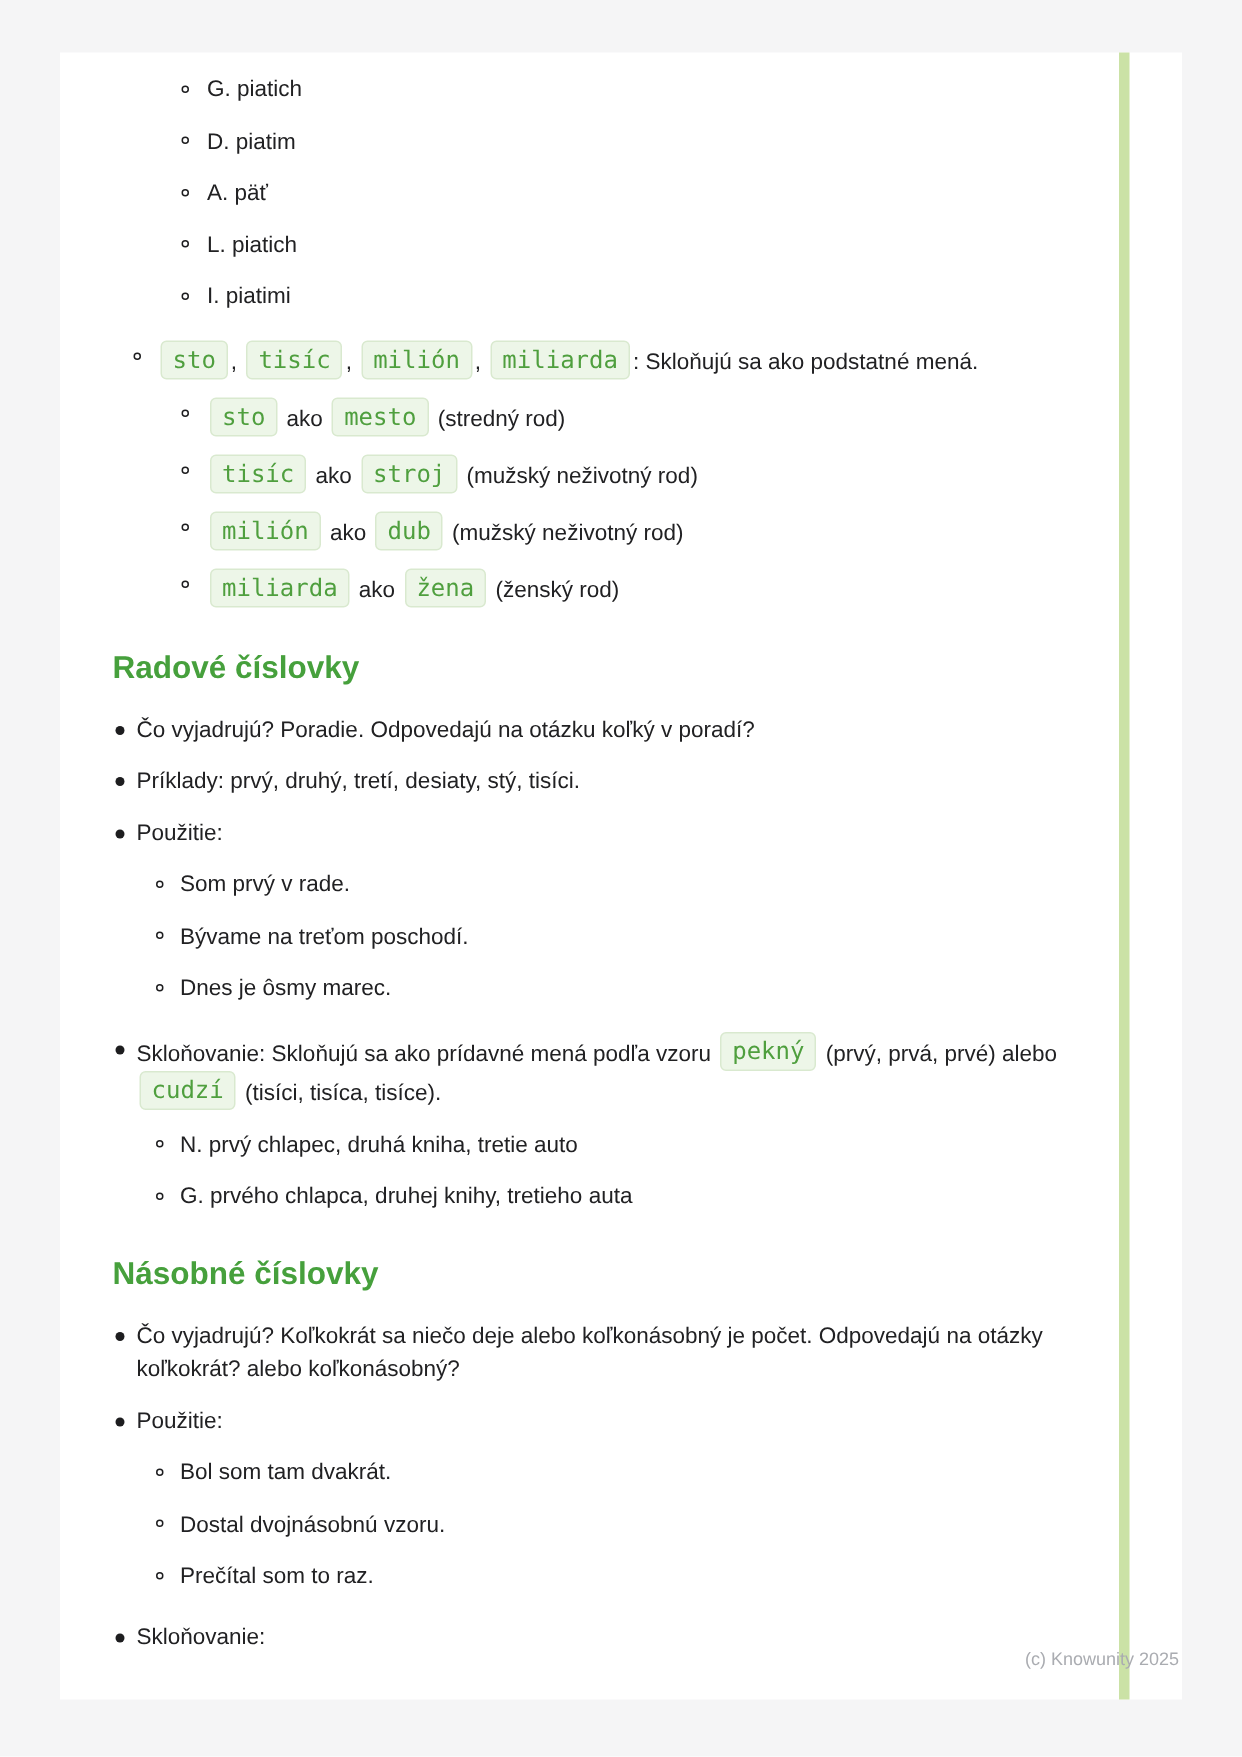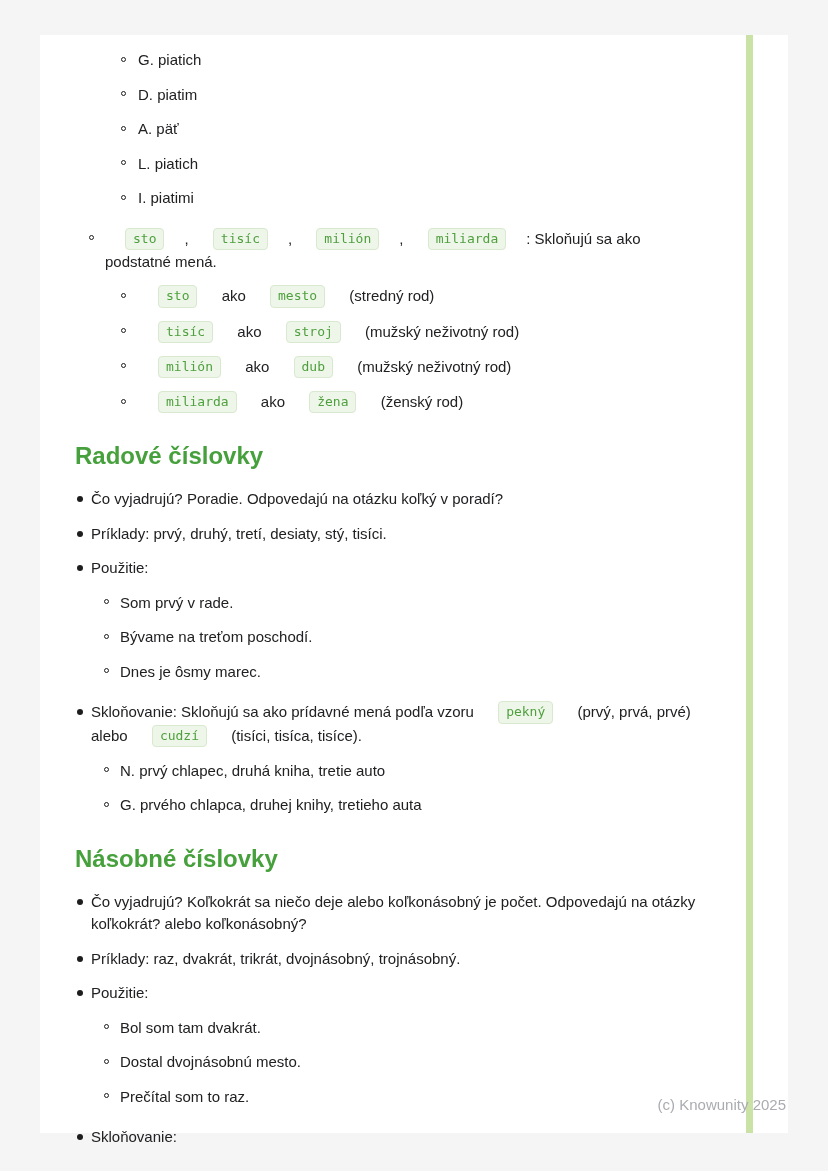--- a/index.html
+++ b/index.html
@@ -62,47 +62,47 @@
   .lvl-1{padding-left:16px;}
   .lvl-1 > .marker{left:2px;}
   .lvl-2{padding-left:45px;}
   .lvl-2 > .marker{left:29px;}
   .lvl-a{padding-left:30px;}
   .lvl-a > .marker{left:14px;}
   .lvl-b{padding-left:63px;}
   .lvl-b > .marker{left:46px;}
   .gap-top{margin-top:18px;}
   h2.section-heading{
-    font-size:24px;
+    font-size:21px;
     font-weight:700;
     color:var(--accent-green);
     margin:28px 0 18px 0;
   }
   .seg-b{font-weight:400;}
   .seg-i{}
   .seg-code{
     font-family:"DejaVu Sans Mono", monospace;
-    font-size:13px;
+    font-size:16px;
     color:var(--chip-text);
     background:var(--chip-bg);
     border:1px solid var(--chip-border);
     border-radius:4px;
     padding:2px 7px;
-    margin:0 20px;
+    margin:0 2px;
     display:inline-block;
     line-height:1.25;
     position:relative;
     top:-1px;
     white-space:nowrap;
   }
   .copyright{
     position:absolute;
     right:2px;
     bottom:20px;
-    font-size:15px;
+    font-size:12px;
     color:var(--muted);
     z-index:2;
   }
 </style>
 </head>
 <body>
 
 <div class="card">
   <div class="accent-bar"></div>
 
@@ -195,33 +195,29 @@
 
     <section>
       <h2 class="section-heading">Násobné číslovky</h2>
 
       <div class="row lvl-1">
         <span class="marker disc"></span>
         <span class="txt"><span class="seg-b">Čo vyjadrujú?</span><span> Koľkokrát sa niečo deje alebo koľkonásobný je počet. Odpovedajú na otázky </span><span class="seg-i">koľkokrát?</span><span> alebo </span><span class="seg-i">koľkonásobný?</span></span>
       </div>
       <div class="row lvl-1">
         <span class="marker disc"></span>
-        <span class="txt"><span class="seg-b">Príklady:</span><span> </span><span class="seg-i">raz, dvakrát, trikrát, dvojnásobný, trojnásobný</span><span>.</span></span>
-      </div>
-      <div class="row lvl-1">
-        <span class="marker disc"></span>
         <span class="txt"><span class="seg-b">Použitie:</span></span>
       </div>
       <div class="row lvl-2">
         <span class="marker ring"></span>
         <span class="txt"><span>Bol som tam </span><span class="seg-i">dvakrát</span><span>.</span></span>
       </div>
       <div class="row lvl-2">
         <span class="marker ring"></span>
-        <span class="txt"><span>Dostal </span><span class="seg-i">dvojnásobnú</span><span> mesto.</span></span>
+        <span class="txt"><span>Dostal </span><span class="seg-i">dvojnásobnú</span><span> vzoru.</span></span>
       </div>
       <div class="row lvl-2">
         <span class="marker ring"></span>
         <span class="txt"><span>Prečítal som to </span><span class="seg-i">raz</span><span>.</span></span>
       </div>
       <div class="row lvl-1 gap-top">
         <span class="marker disc"></span>
         <span class="txt"><span class="seg-b">Skloňovanie:</span></span>
       </div>
     </section>

